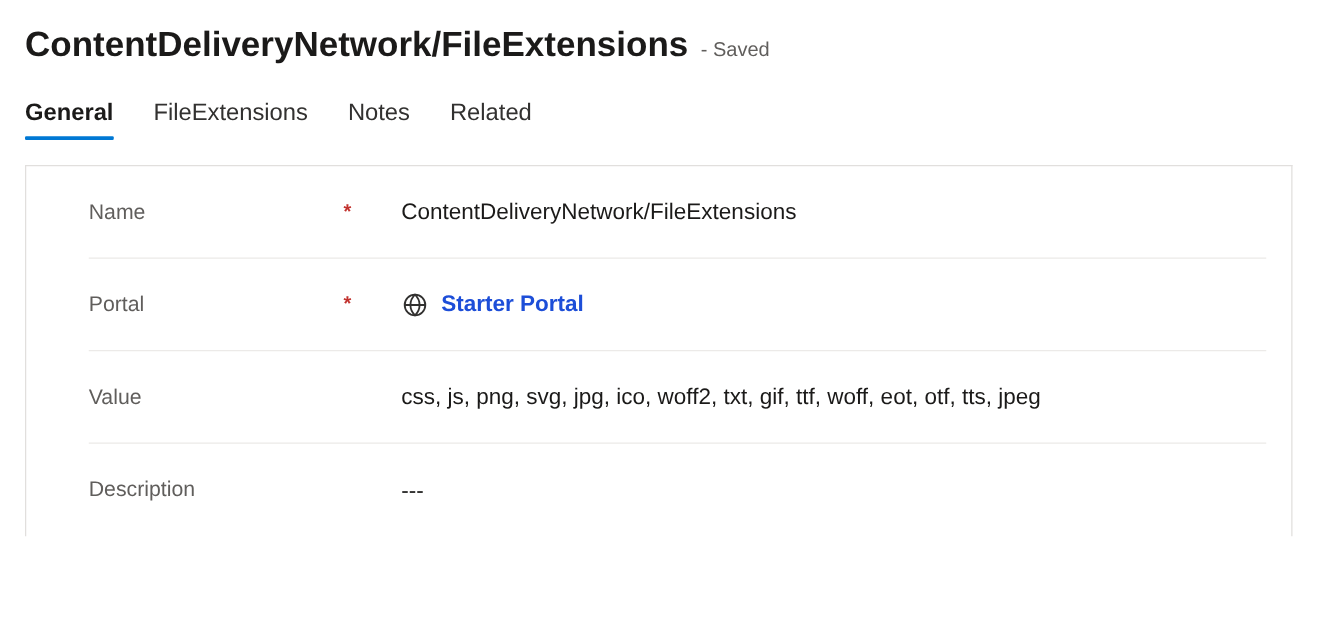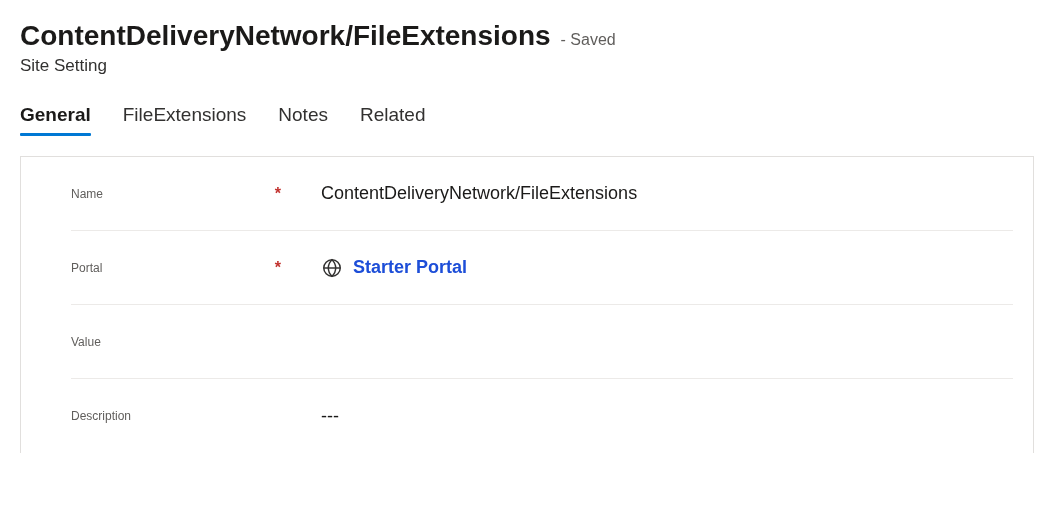--- a/index.html
+++ b/index.html
@@ -82,21 +82,21 @@
       border-bottom: none;
     }
     .label-col {
       width: 230px;
       display: flex;
       align-items: center;
       justify-content: space-between;
       padding-right: 20px;
     }
     .field-label {
-      font-size: 12px;
+      font-size: 17px;
       color: #605e5c;
     }
     .required-mark {
       color: #c2322e;
       font-size: 16px;
       font-weight: 600;
     }
     .value-col {
       flex: 1;
       font-size: 18px;
@@ -116,21 +116,20 @@
     }
   </style>
 </head>
 <body>
 
 <div class="header">
   <div class="title-row">
     <h1 class="page-title">ContentDeliveryNetwork/FileExtensions</h1>
     <span class="saved-status">- Saved</span>
   </div>
-  <div class="subtitle">Site Setting</div>
 </div>
 
 <div class="tabs">
   <div class="tab active">General</div>
   <div class="tab">FileExtensions</div>
   <div class="tab">Notes</div>
   <div class="tab">Related</div>
 </div>
 
 <div class="form-panel">
@@ -159,20 +158,23 @@
         </svg>
       </span>
       <span class="link-value">Starter Portal</span>
     </div>
   </div>
 
   <div class="form-row">
     <div class="label-col">
       <span class="field-label">Value</span>
     </div>
+    <div class="value-col">
+      <span>css, js, png, svg, jpg, ico, woff2, txt, gif, ttf, woff, eot, otf, tts, jpeg</span>
+    </div>
   </div>
 
   <div class="form-row">
     <div class="label-col">
       <span class="field-label">Description</span>
     </div>
     <div class="value-col">
       <span>---</span>
     </div>
   </div>

